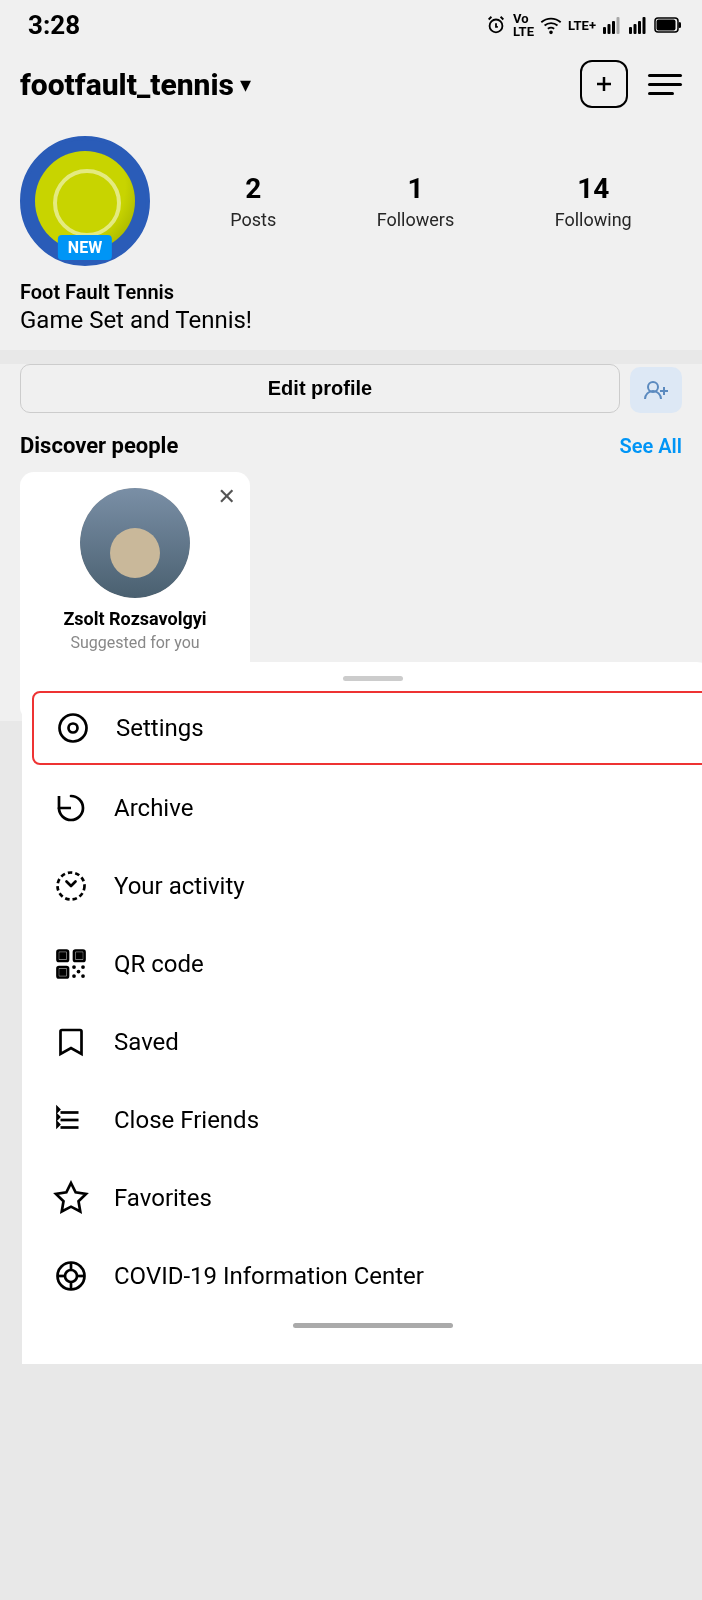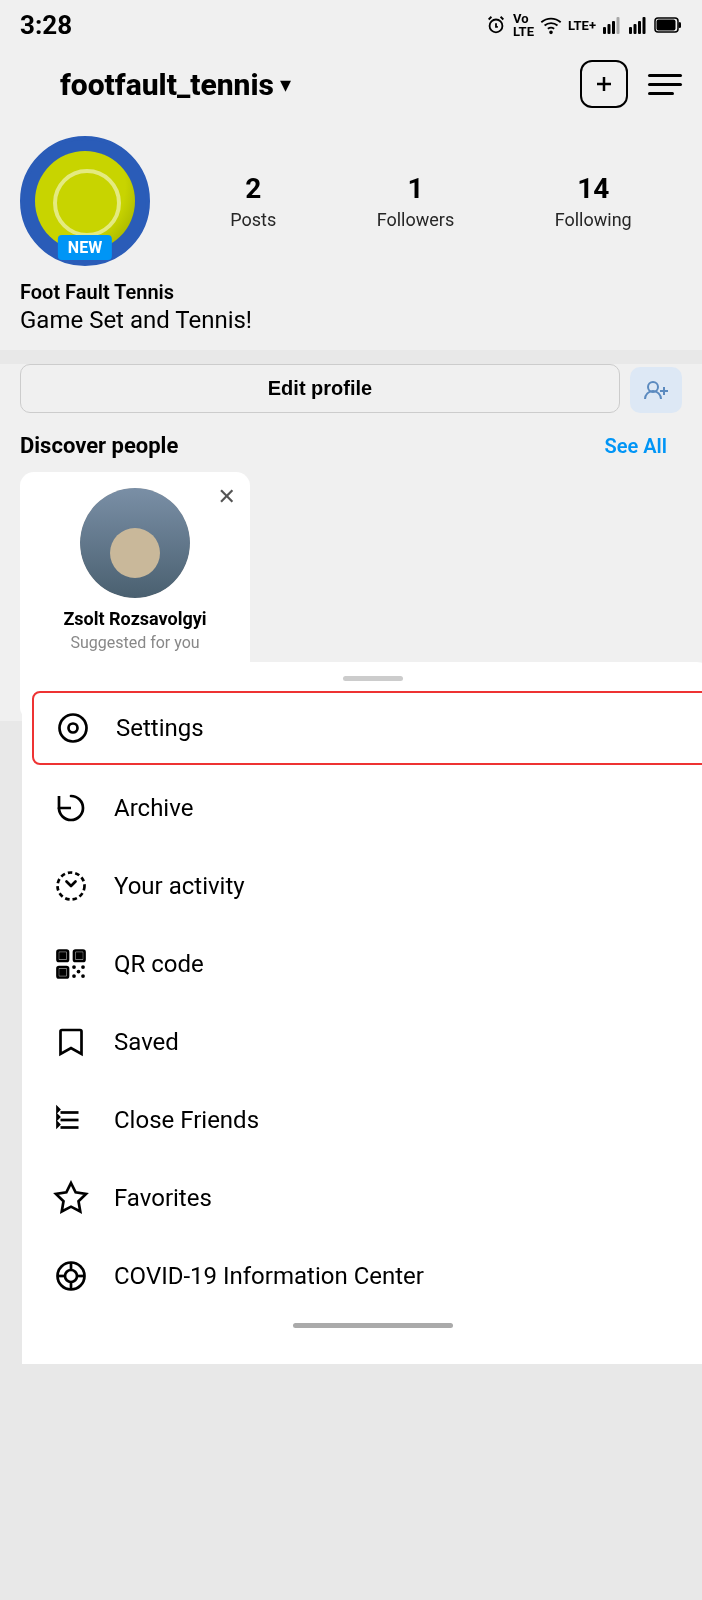--- a/index.html
+++ b/index.html
@@ -18,20 +18,21 @@
       display: flex;
       justify-content: space-between;
       align-items: center;
       padding: 10px 20px 6px 20px;
       background: #f0f0f0;
     }
     .status-time {
       font-size: 26px;
       font-weight: 700;
       color: #000;
+      margin-left: 8px;
     }
     .status-icons {
       display: flex;
       align-items: center;
       gap: 6px;
     }
     .status-icons span {
       font-size: 18px;
       color: #000;
     }
@@ -41,21 +42,20 @@
       display: flex;
       justify-content: space-between;
       align-items: center;
       padding: 14px 20px 14px 20px;
       background: #f0f0f0;
     }
     .username-row {
       display: flex;
       align-items: center;
       gap: 6px;
-      margin-left: 40px;
     }
     .username-text {
       font-size: 30px;
       font-weight: 800;
       color: #000;
     }
     .chevron-down {
       font-size: 22px;
       color: #000;
     }
@@ -217,21 +217,21 @@
       align-items: center;
       justify-content: center;
       cursor: pointer;
       font-size: 22px;
       color: #5b8abf;
     }
 
     
     .discover-section {
       background: #f0f0f0;
-      padding: 6px 35px 0 20px;
+      padding: 6px 20px 0 20px;
     }
     .discover-header {
       display: flex;
       justify-content: space-between;
       align-items: center;
       margin-bottom: 14px;
     }
     .discover-title {
       font-size: 22px;
       font-weight: 700;

